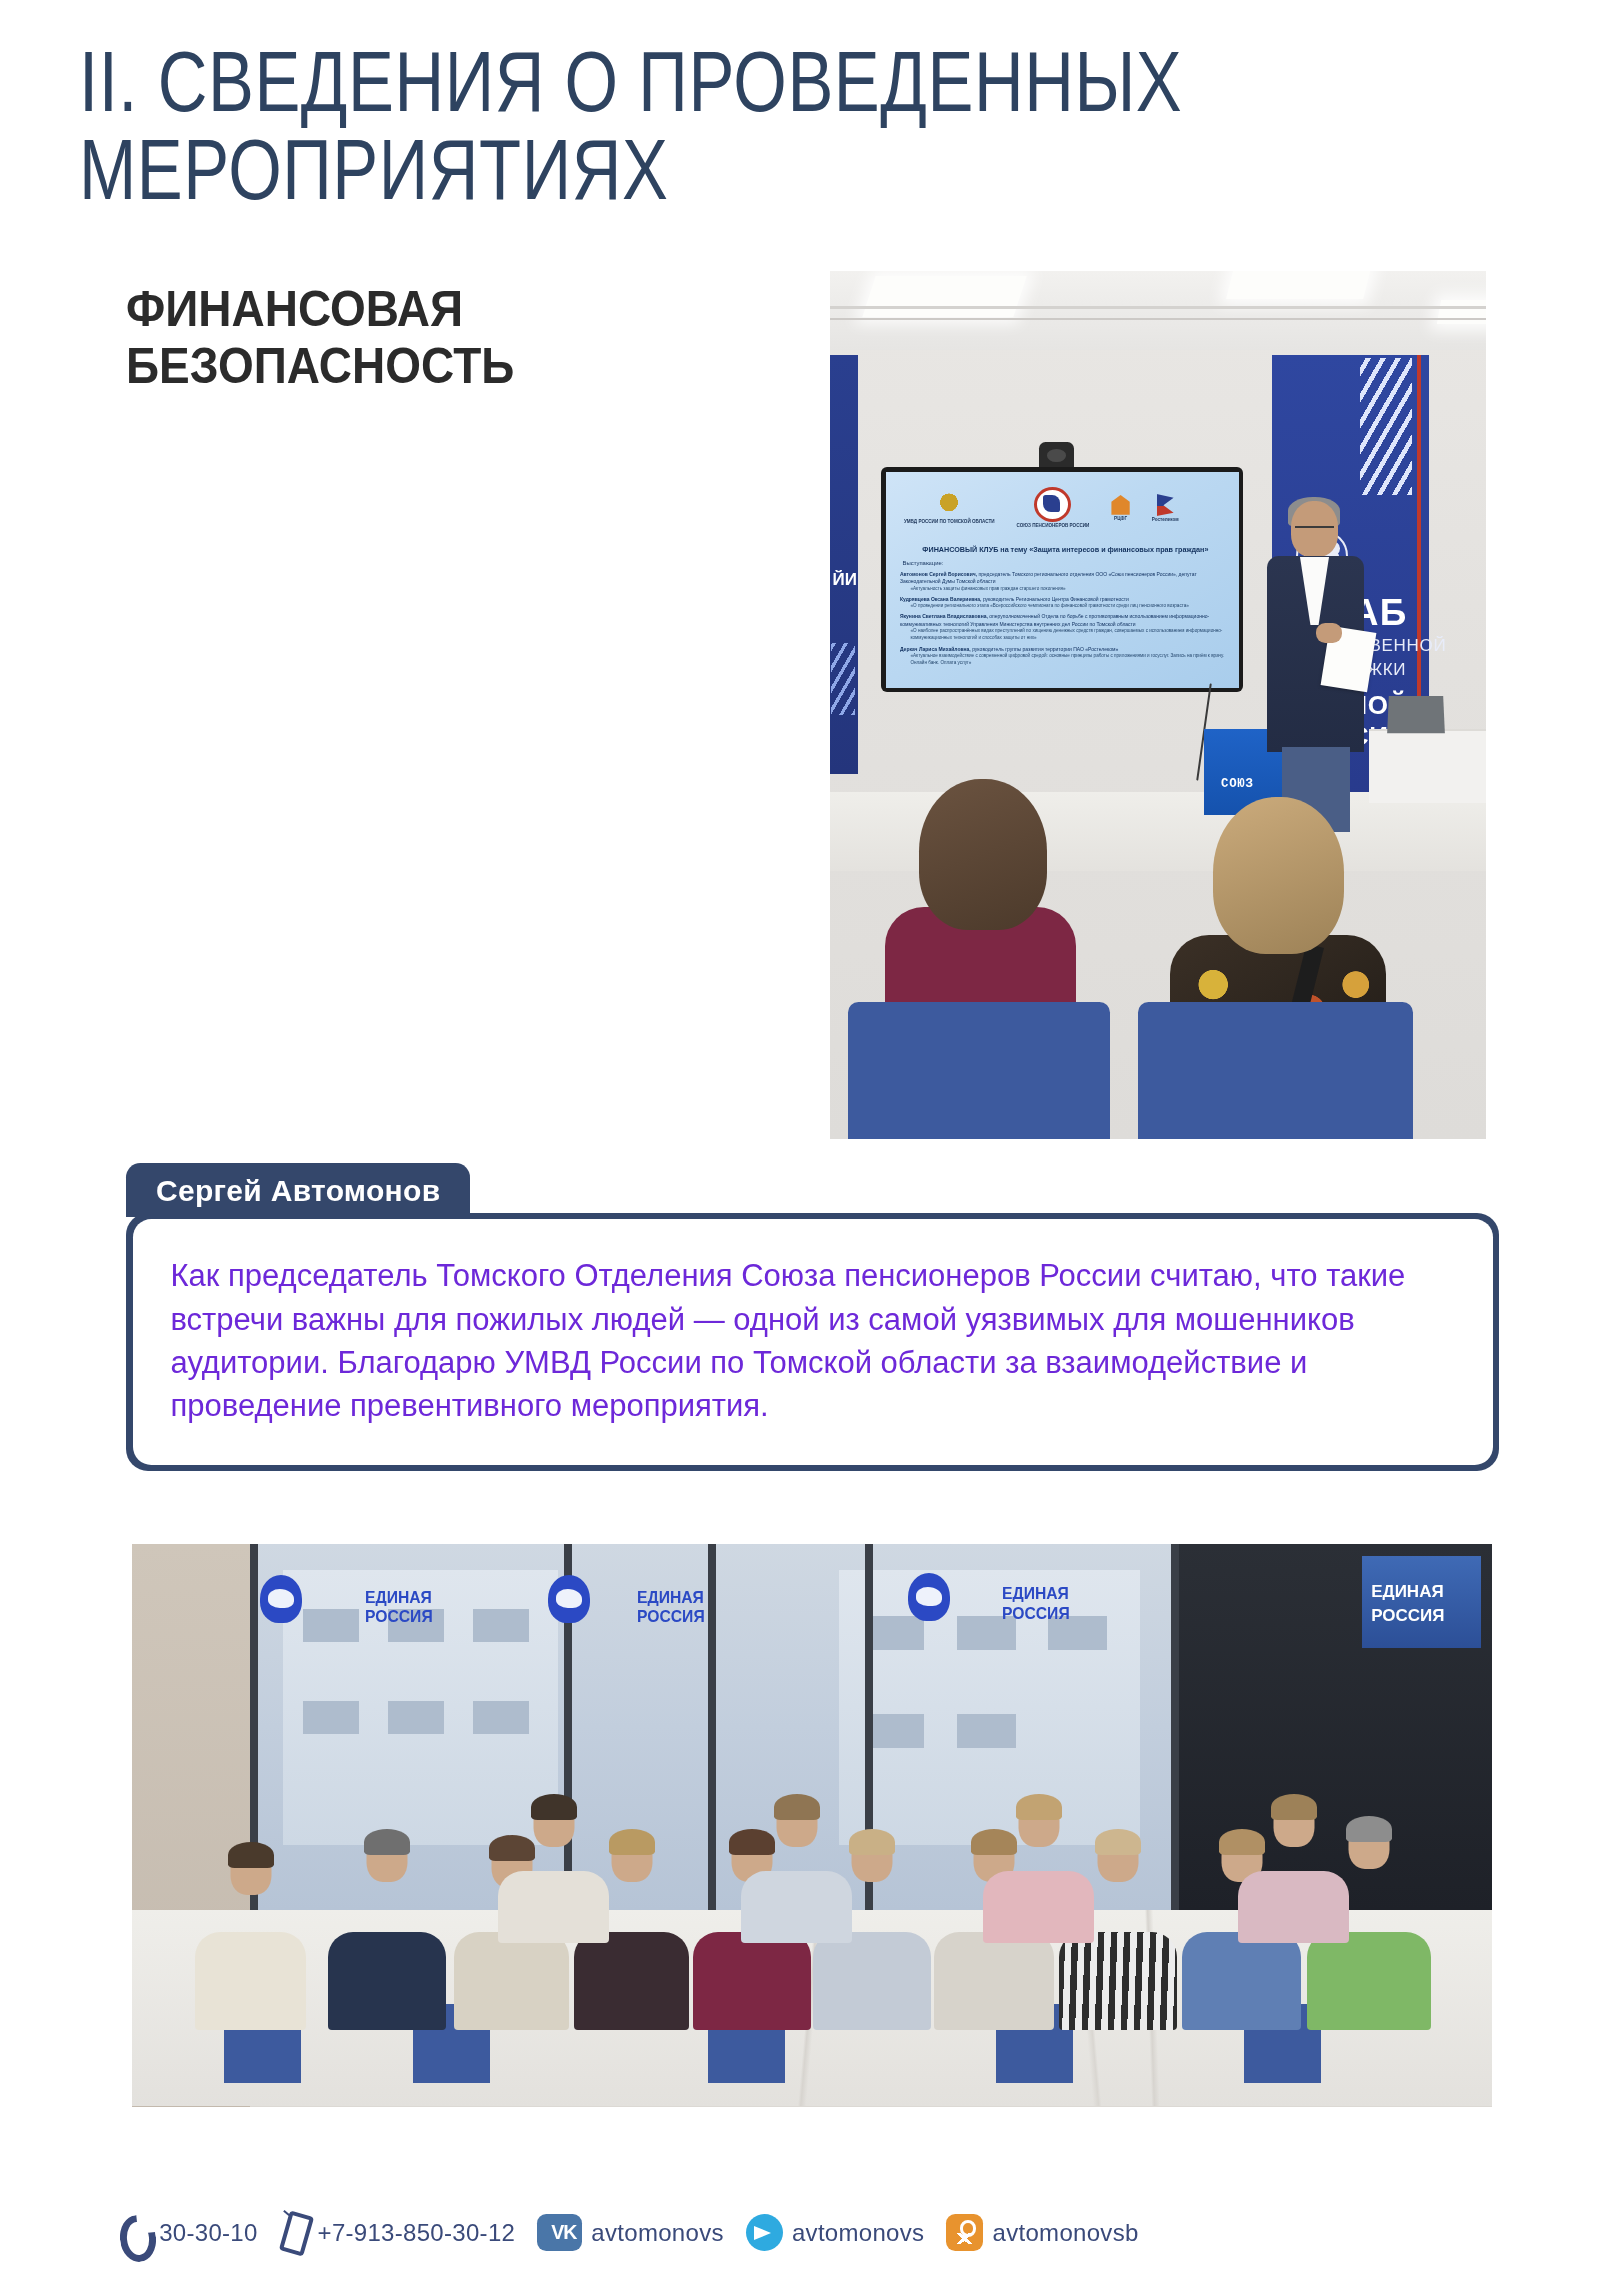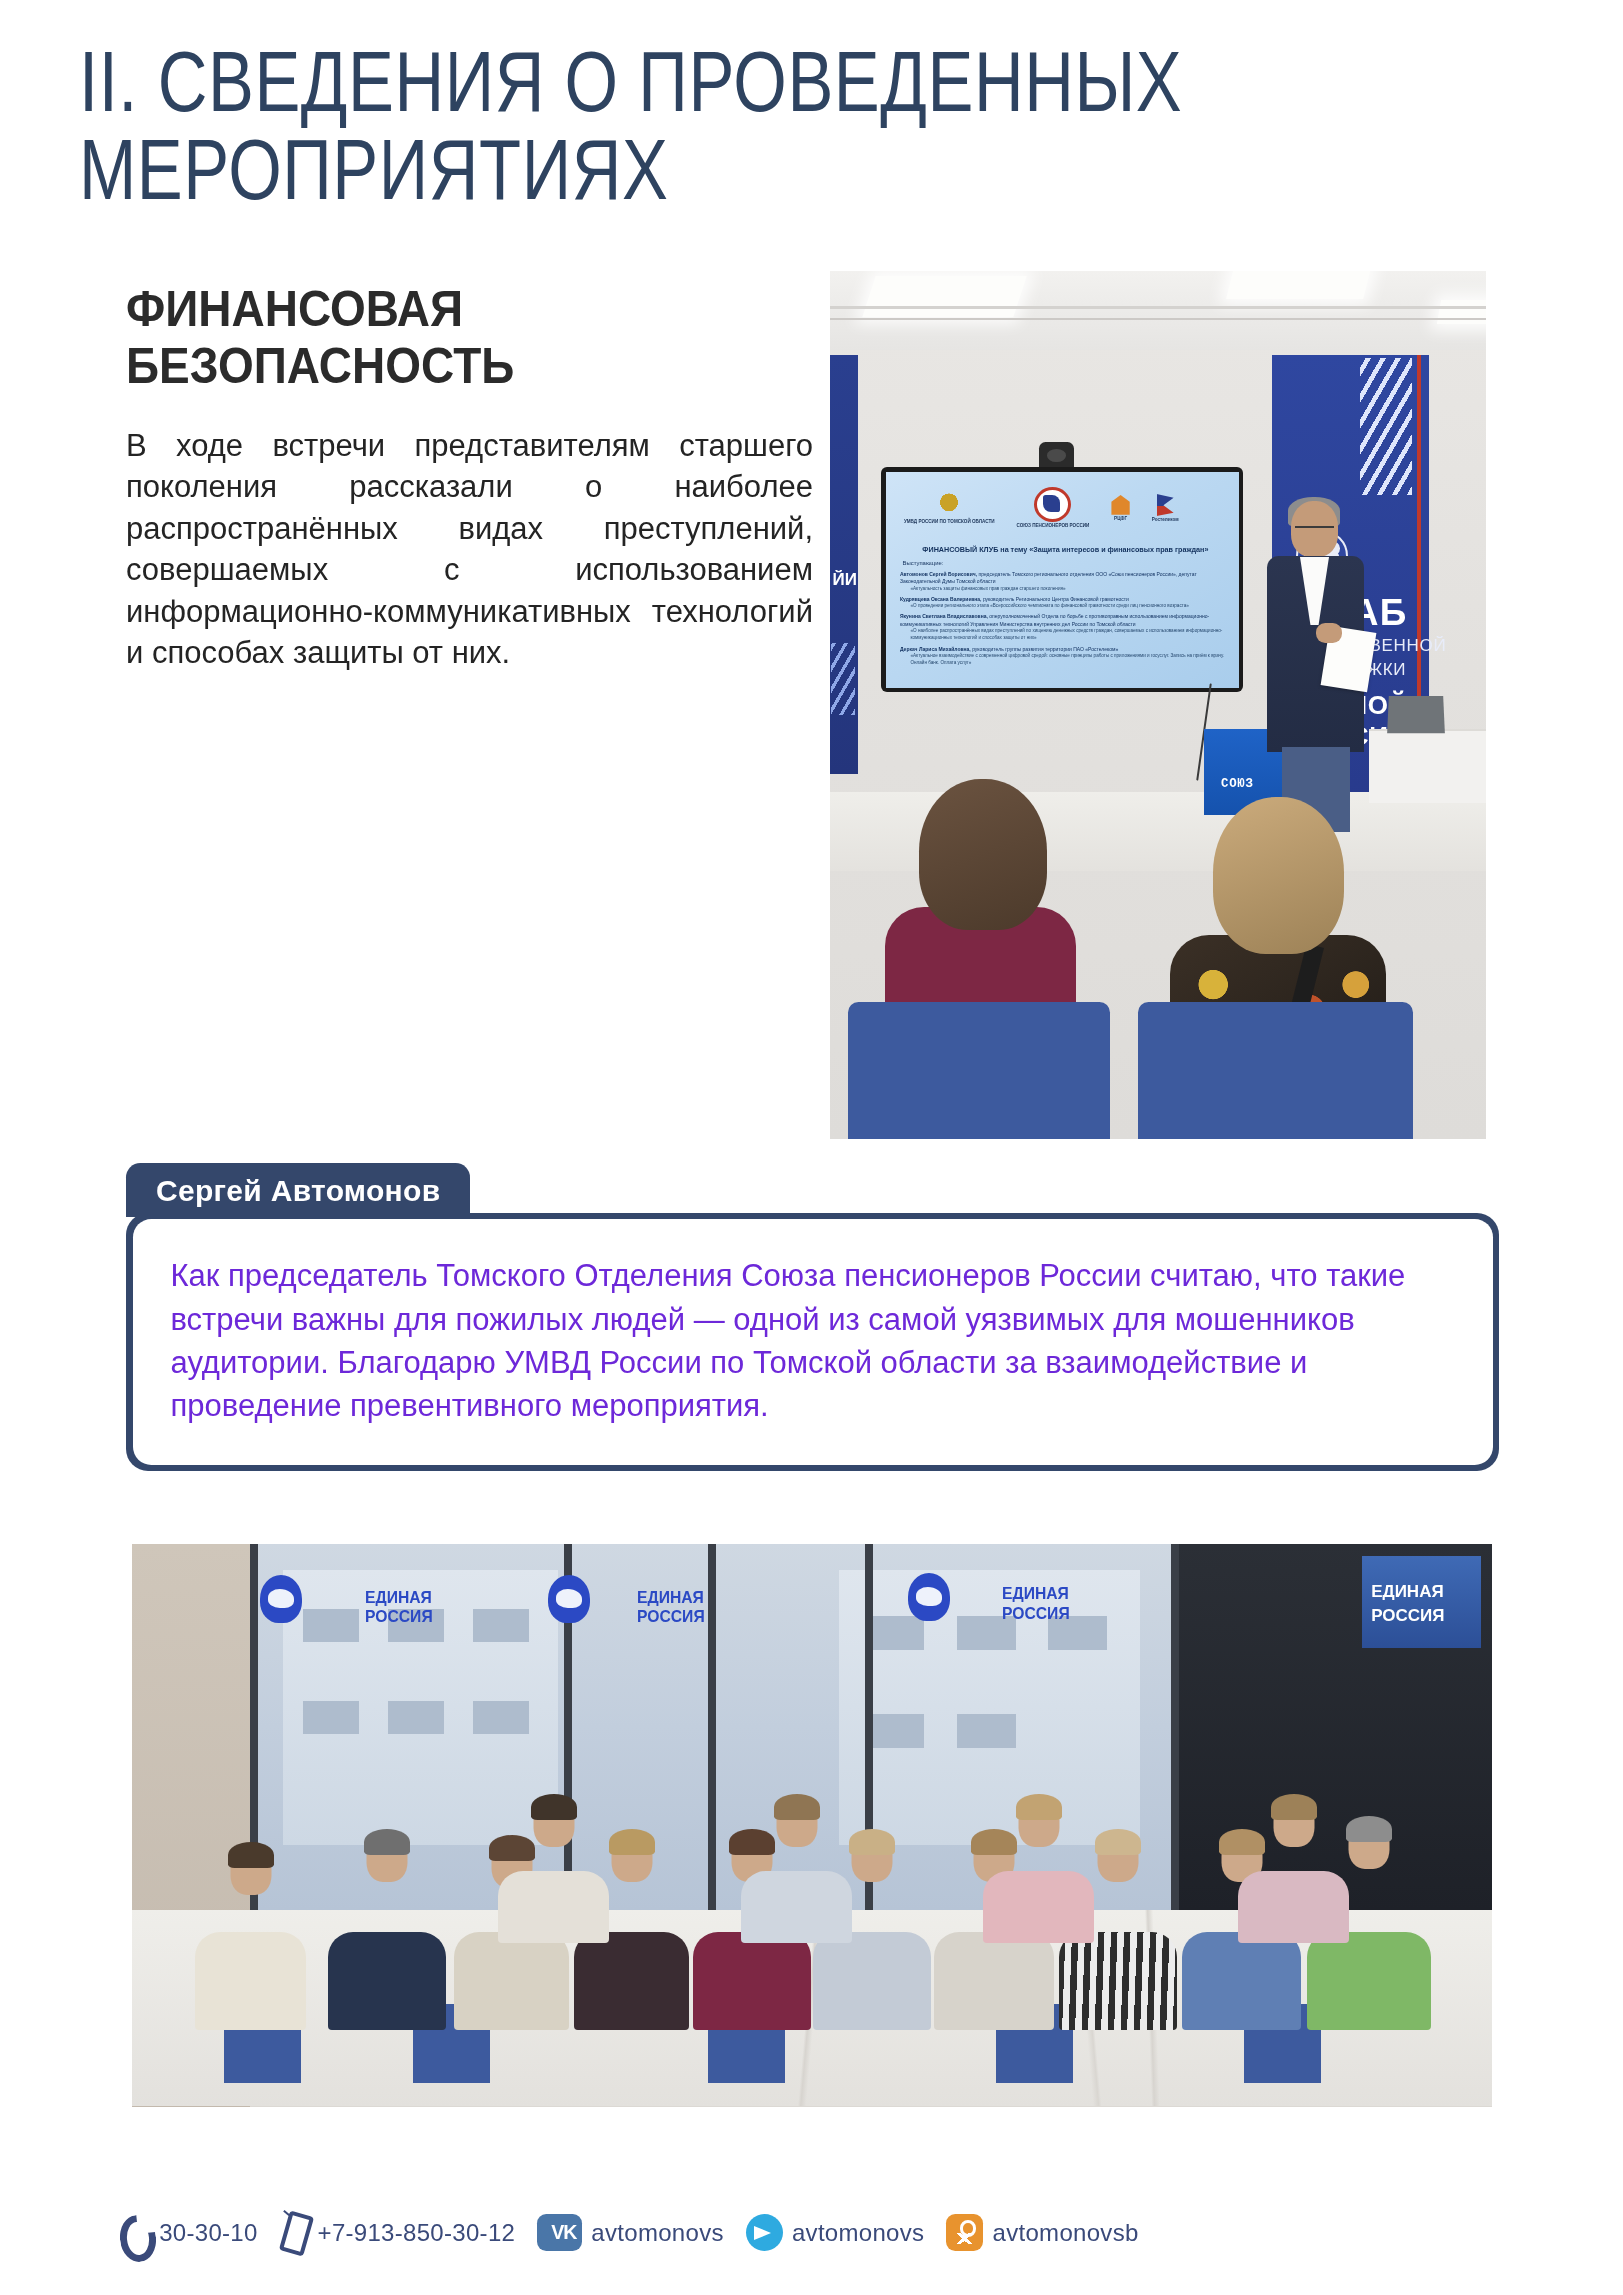--- a/index.html
+++ b/index.html
@@ -204,21 +204,20 @@
 <body>
 
 <div class="page">
 
   <div class="main-title">II. СВЕДЕНИЯ О ПРОВЕДЕННЫХ
 МЕРОПРИЯТИЯХ</div>
 
   <div class="left-col">
     <div class="section-head">ФИНАНСОВАЯ
 БЕЗОПАСНОСТЬ</div>
-    <p class="body-par last">В ходе встречи представителям старшего поколения рассказали о наиболее распространённых видах преступлений, совершаемых с использованием информационно-коммуникативных технологий и способах защиты от них.</p>
   </div>
 
   <div class="photo-top">
     <div class="pt-wall"></div>
     <div class="pt-ceiling"></div>
     <div class="pt-lamp l1"></div>
     <div class="pt-lamp l2"></div>
     <div class="pt-lamp l3"></div>
     <div class="pt-pipe"></div>
     <div class="pt-pipe2"></div>

